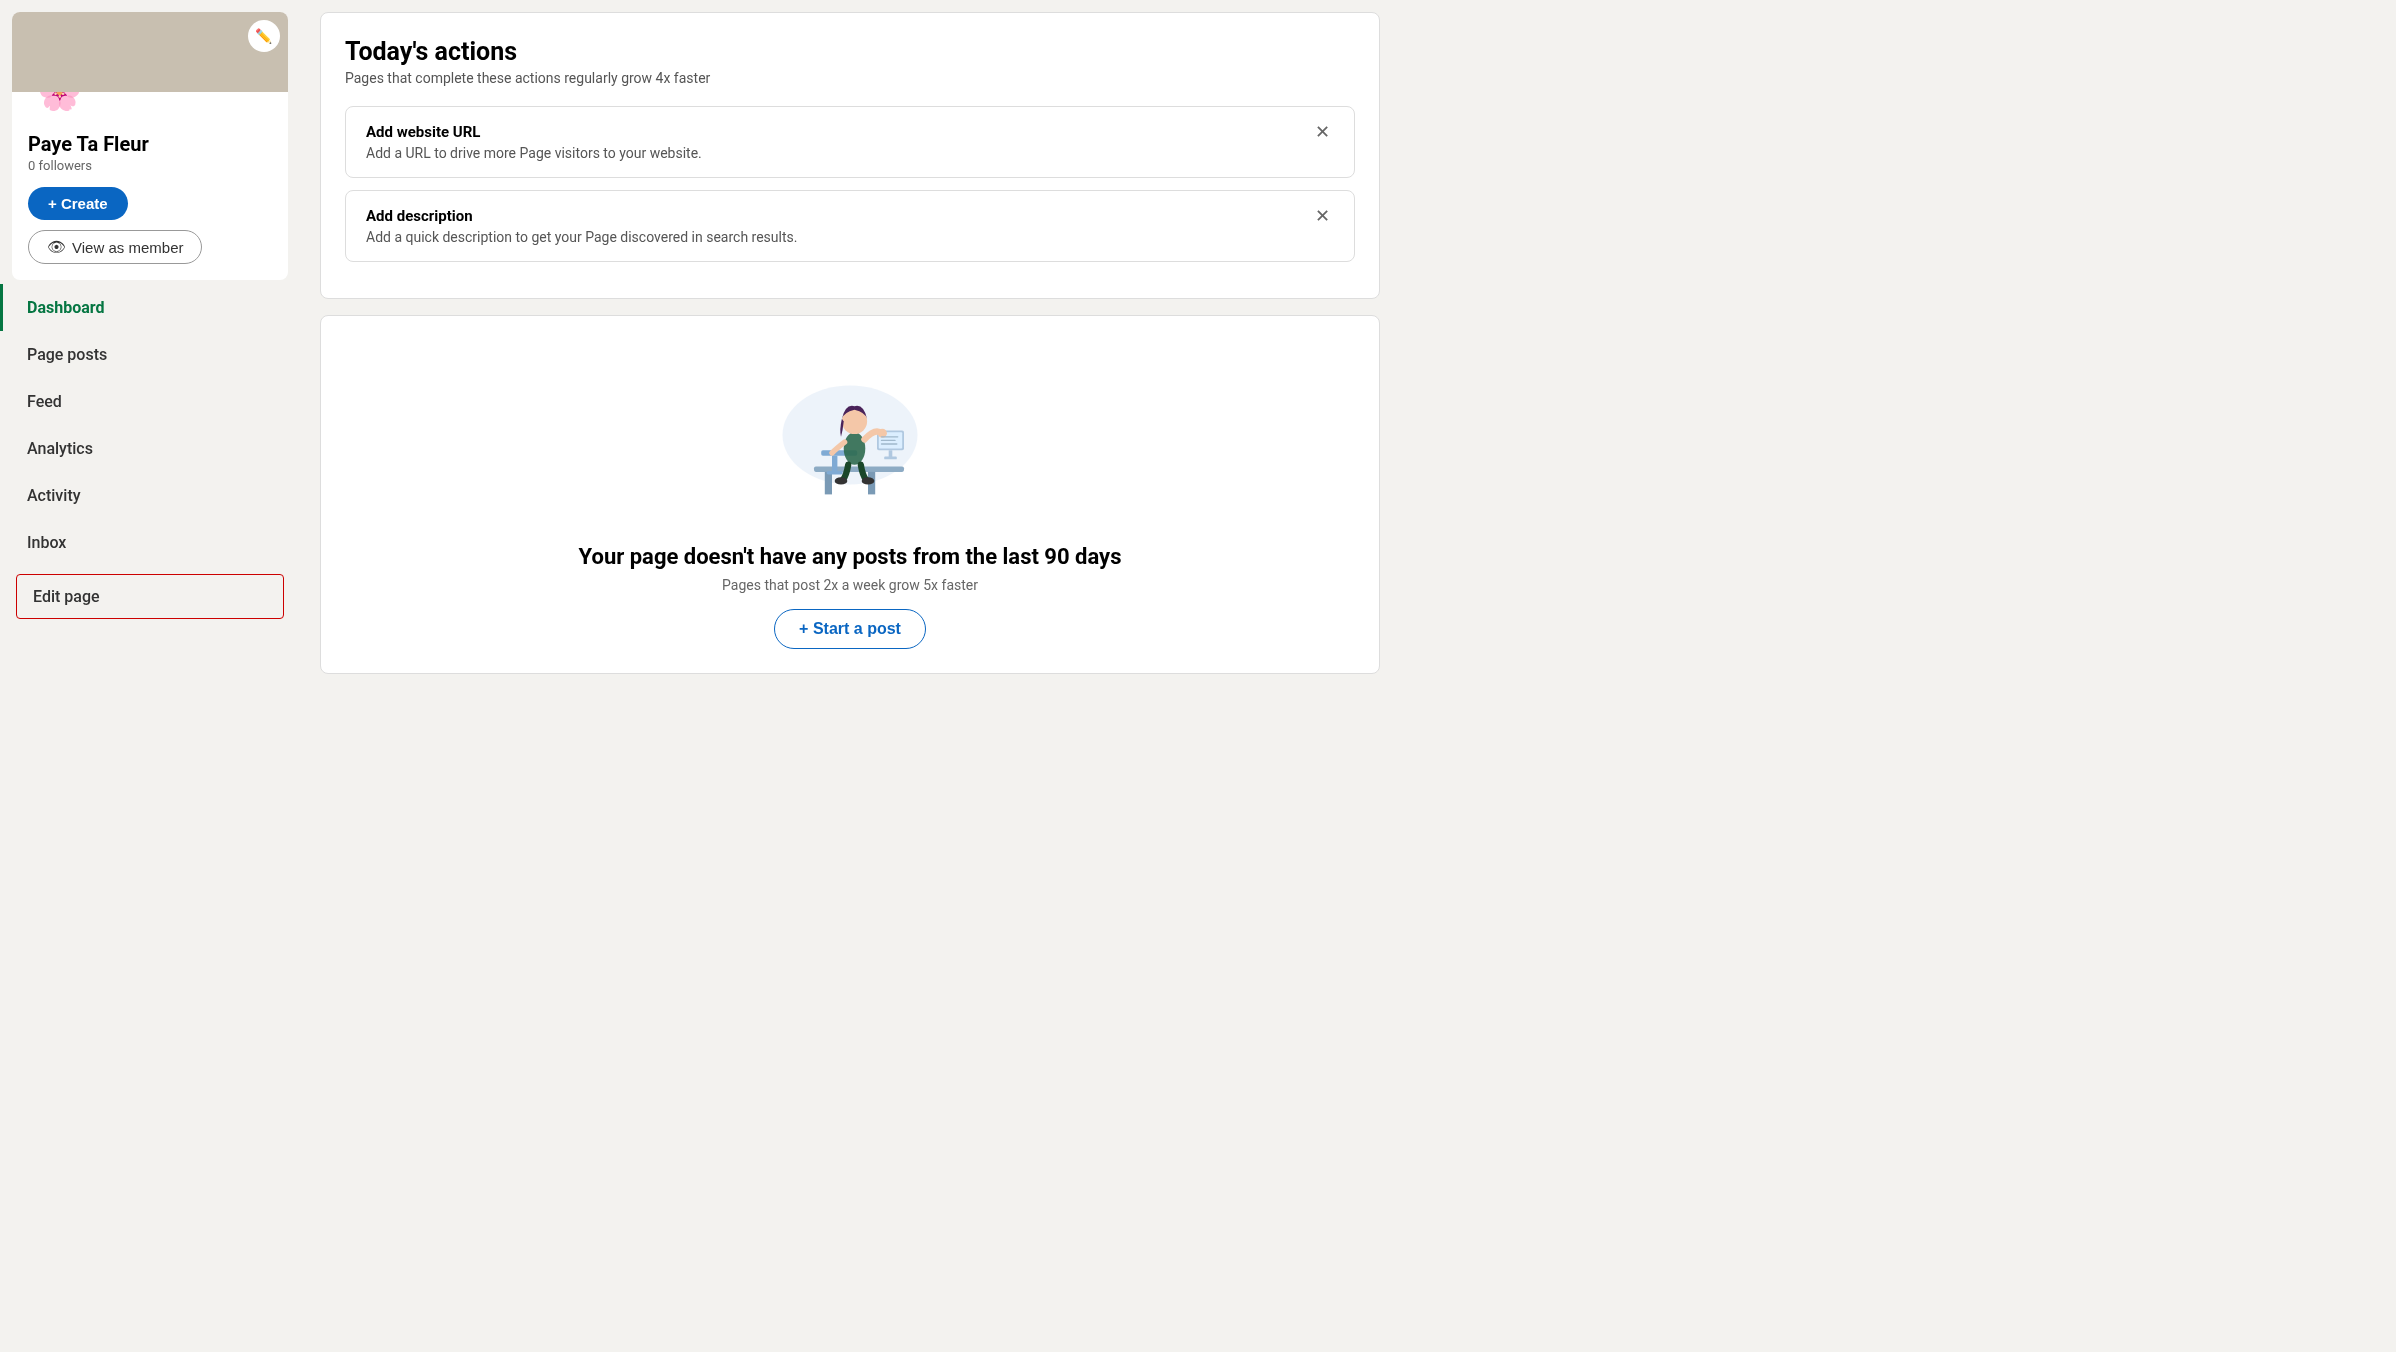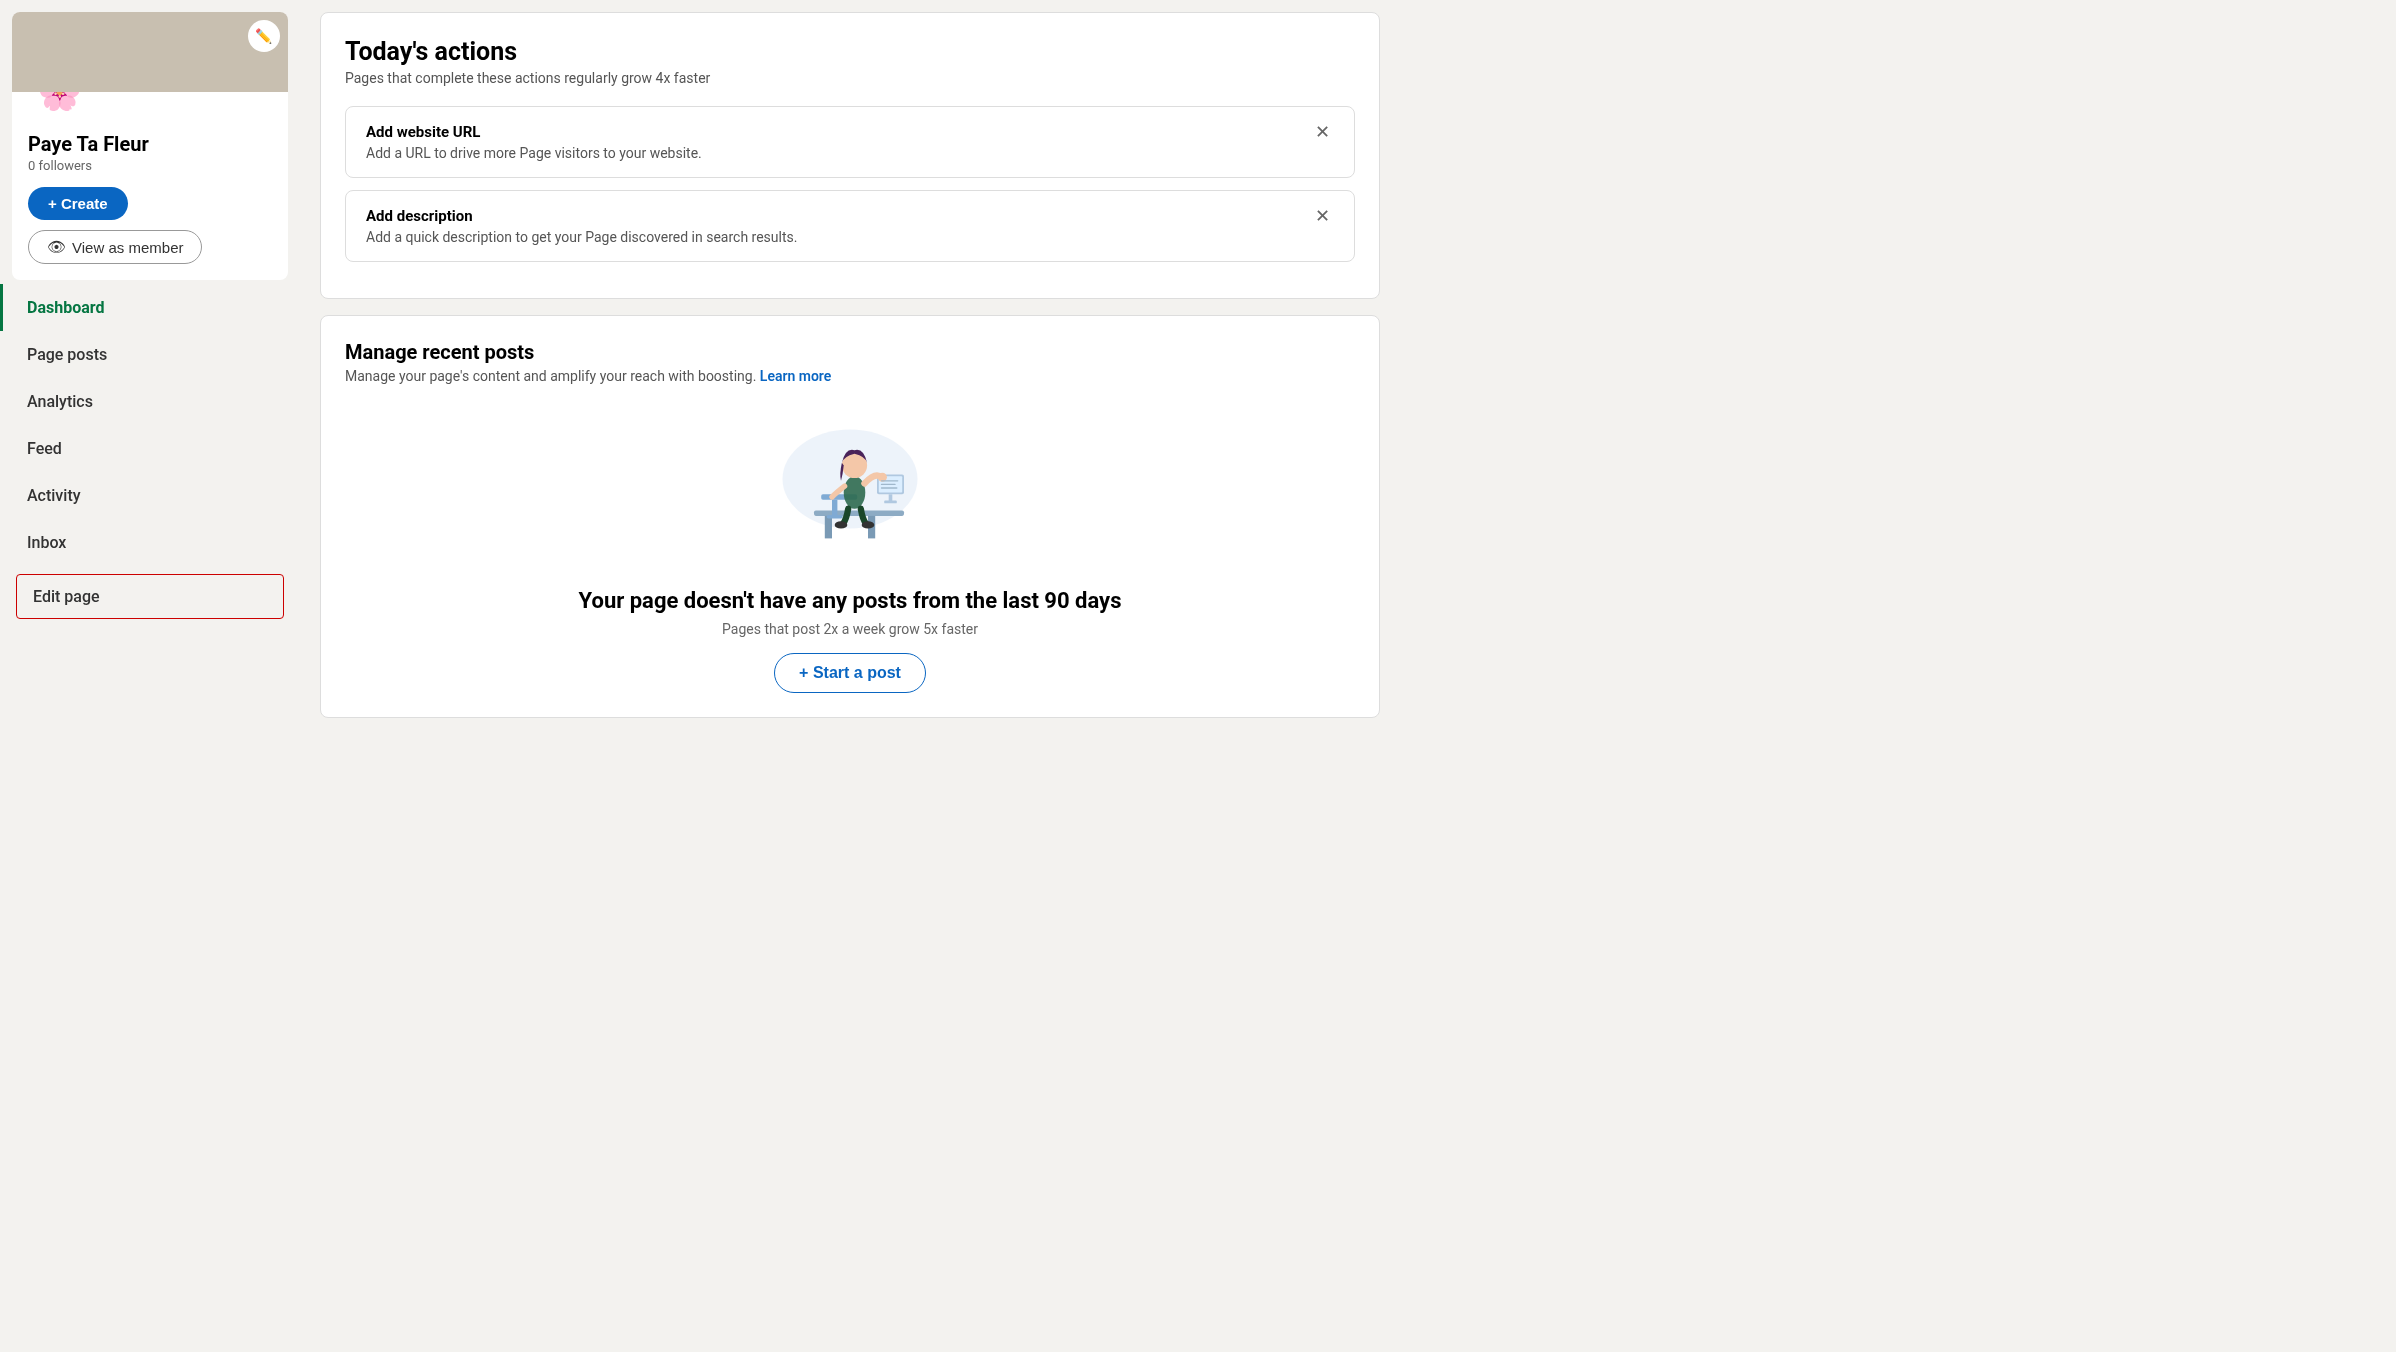--- a/index.html
+++ b/index.html
@@ -299,24 +299,24 @@
   </div>
 
   <nav class="nav-section">
     <div class="nav-item active">
       <span>Dashboard</span>
     </div>
     <div class="nav-item">
       <span>Page posts</span>
     </div>
     <div class="nav-item">
+      <span>Feed</span>
+    </div>
+    <div class="nav-item">
       <span>Analytics</span>
-    </div>
-    <div class="nav-item">
-      <span>Feed</span>
     </div>
     <div class="nav-item">
       <span>Activity</span>
     </div>
     <div class="nav-item">
       <span>Inbox</span>
     </div>
     <div class="nav-item edit-page-item">
       <span>Edit page</span>
     </div>
@@ -340,27 +340,20 @@
     <div class="action-item">
       <div class="action-item-content">
         <div class="action-item-title">Add description</div>
         <div class="action-item-desc">Add a quick description to get your Page discovered in search results.</div>
       </div>
       <button class="close-btn">✕</button>
     </div>
   </div>
 
   <div class="manage-posts-card">
-    <div class="manage-posts-header">
-      <div class="manage-posts-title">Manage recent posts</div>
-      <div class="manage-posts-subtitle">
-        <span>Manage your page's content and amplify your reach with boosting.</span>
-        <a href="#">Learn more</a>
-      </div>
-    </div>
 
     
     <div class="illustration-wrap">
       <svg class="person-illustration" viewBox="0 0 200 160" xmlns="http://www.w3.org/2000/svg">
 
         <ellipse cx="100" cy="80" rx="75" ry="55" fill="#dce8f5" opacity="0.5"></ellipse>
 
         <rect x="60" y="115" width="100" height="6" rx="2" fill="#8dabc4"></rect>
         <rect x="72" y="121" width="8" height="25" fill="#7a9ab5"></rect>
         <rect x="120" y="121" width="8" height="25" fill="#7a9ab5"></rect>

